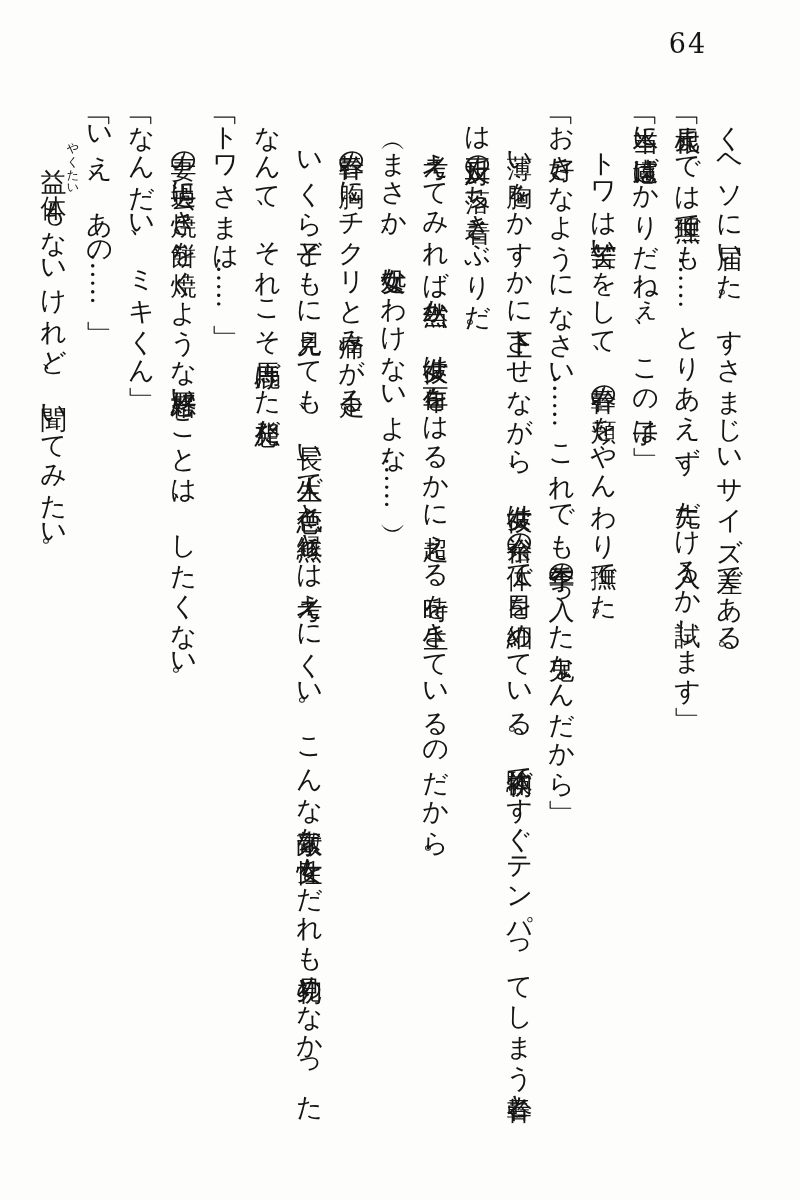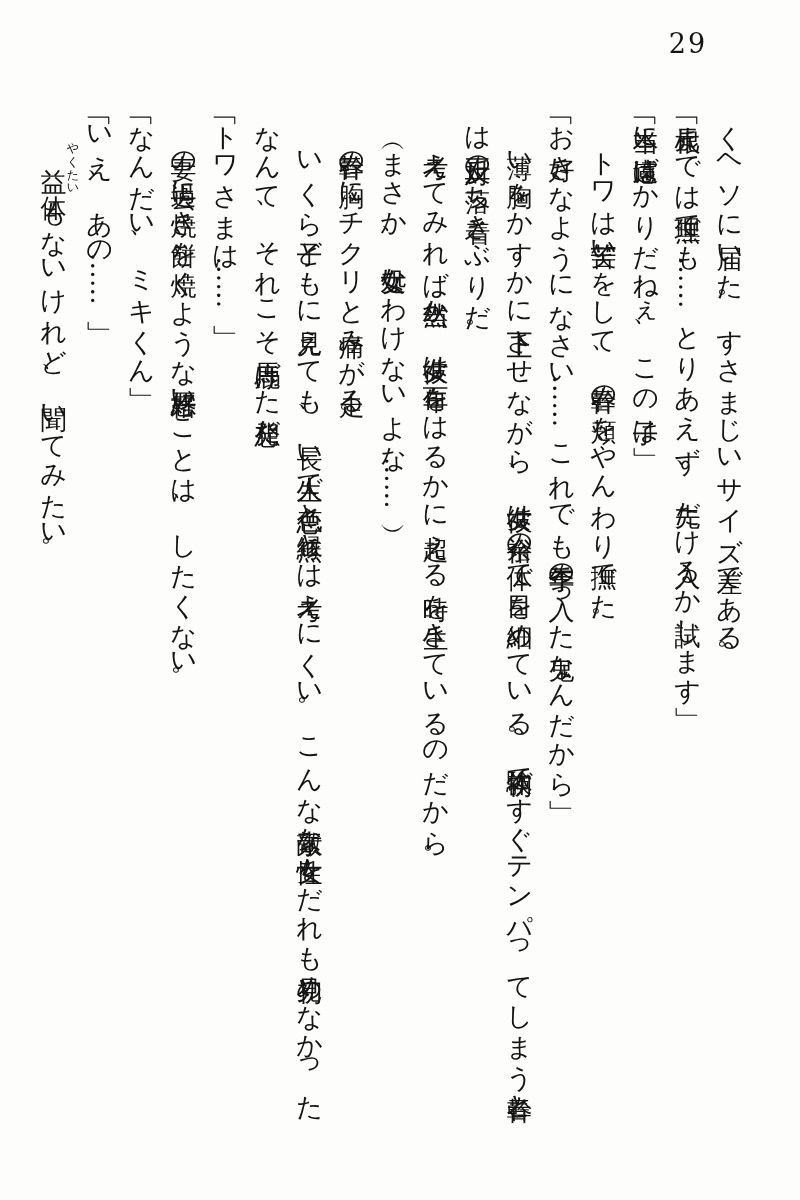--- a/index.html
+++ b/index.html
@@ -50,21 +50,21 @@
   }
   ruby rt {
     font-size: 12px;
     letter-spacing: 0;
   }
 </style>
 </head>
 <body>
 
 <div class="page">
-  <div class="page-number">29</div>
+  <div class="page-number">64</div>
   <div class="text-block">
       <p>くヘソに届いた。すさまじいサイズ差である。</p>
       <p>「根元までは無理でも……とりあえず、先だけ入るか試します」</p>
       <p>「本当に遠慮ばかりだねぇ、この子は」</p>
       <p class="indent">トワは苦笑いをして、幹春の頬をやんわり撫でた。</p>
       <p>「お好きなようになさい……これでも年季の入った鬼なんだから」</p>
       <p class="indent">薄い胸をかすかに上下させながら、彼女は余裕の体で目を細めている。初体験ですぐテンパってしまう幹春とは正反対の落ち着きぶりだ。</p>
       <p class="indent">考えてみれば当然か。彼女は百年をはるかに超える時を生きているのだから。</p>
       <p class="indent">（まさか、処女なわけないよな……）</p>
       <p class="indent">幹春の胸にチクリと痛みが走る。</p>

